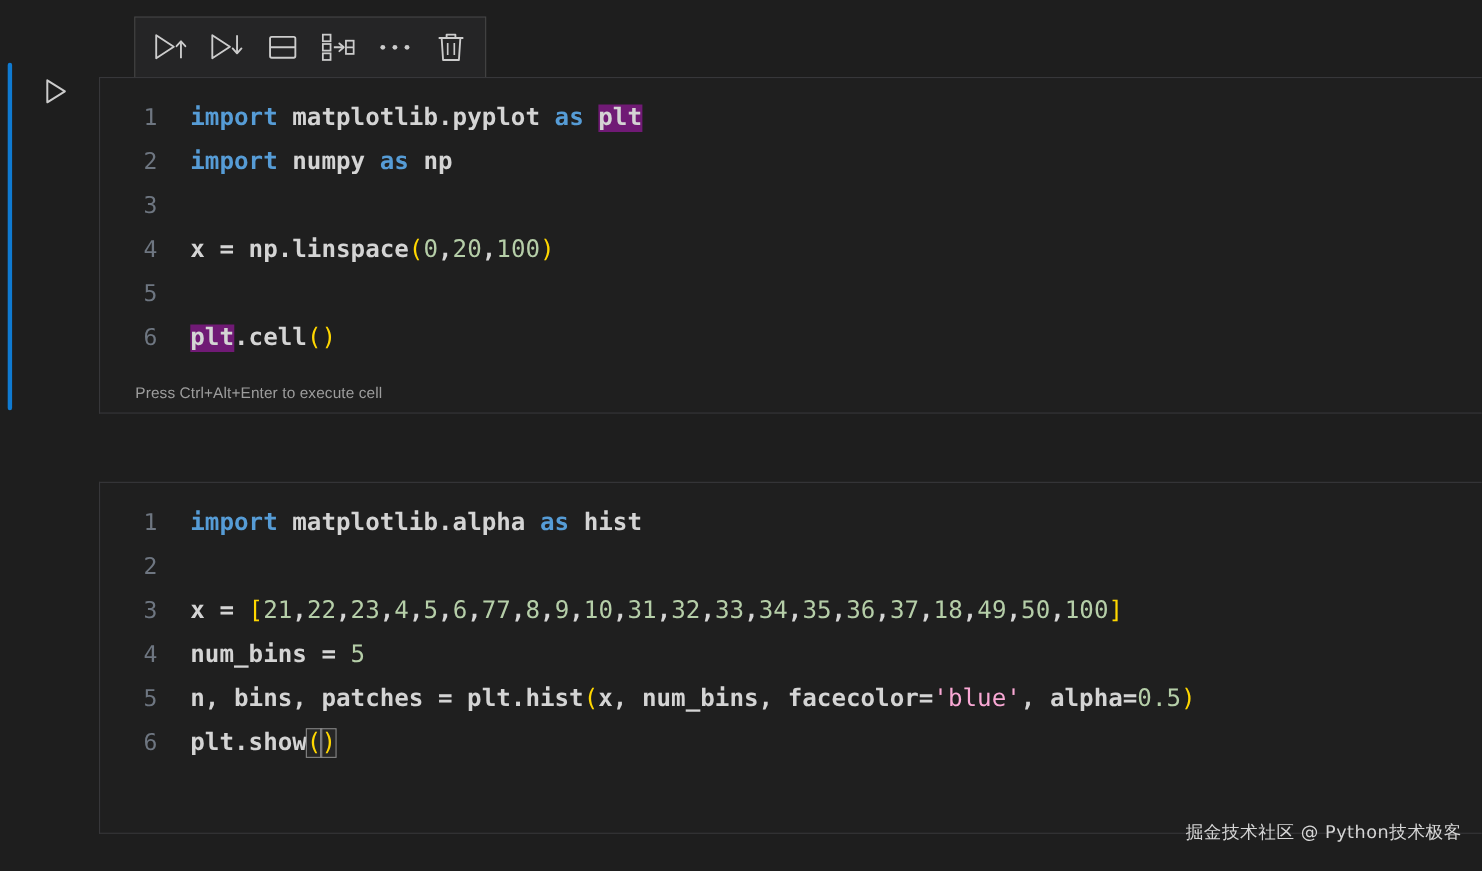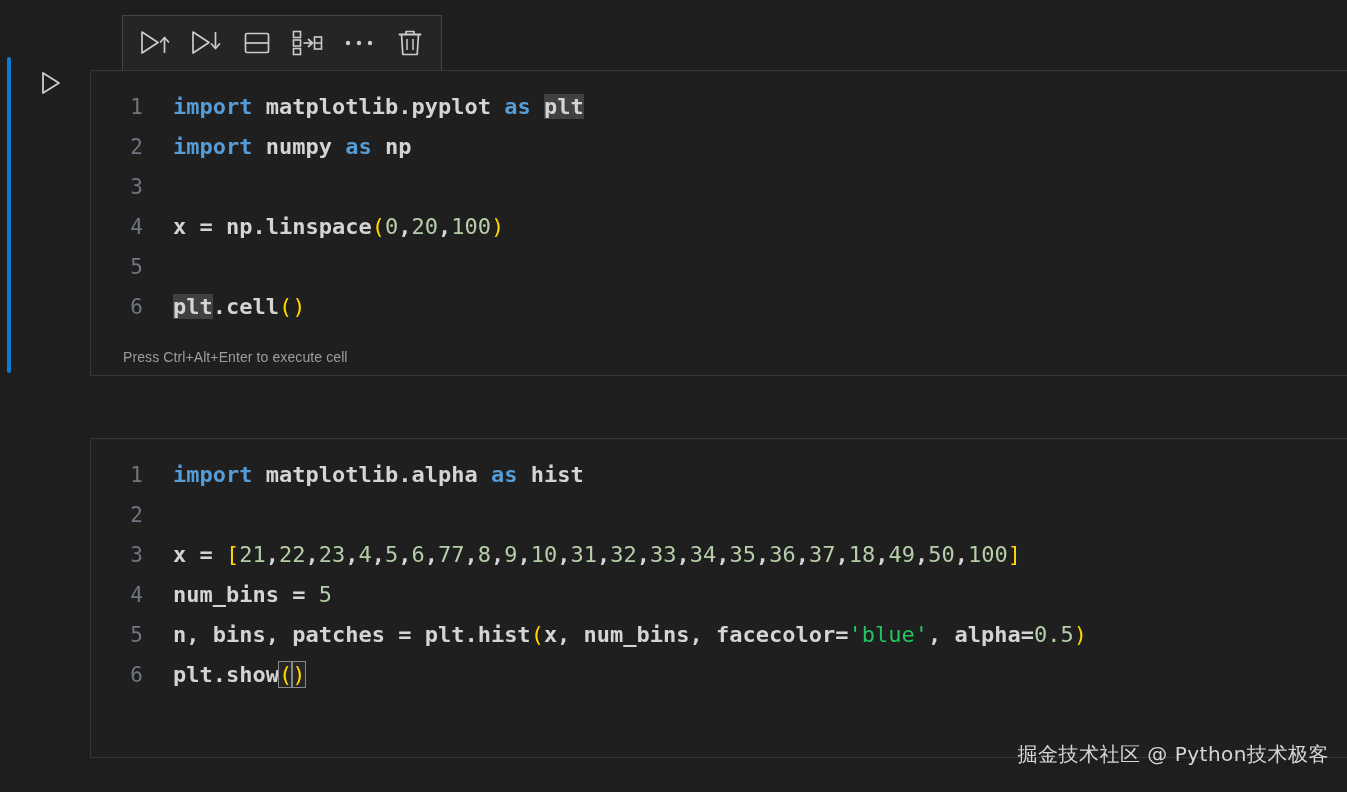--- a/index.html
+++ b/index.html
@@ -116,43 +116,43 @@
   }
   .code-text {
     padding-left: 30px;
     white-space: pre;
   }
 
   
   .tok-kw      { color: #569cd6; font-weight: bold; }
   .tok-plain   { color: #d4d4d4; font-weight: bold; }
   .tok-num     { color: #b5cea8; }
-  .tok-str     { color: #22c55e; }
+  .tok-str     { color: #f9a8d4; }
   .tok-b1      { color: #ffd700; }
   .tok-b2      { color: #da70d6; }
-  .tok-hl      { background: #404040; }
+  .tok-hl      { background: #701a75; }
   .tok-match   { outline: 1px solid #888888; background: rgba(255,255,255,0.03); }
 
   .exec-hint {
     position: absolute;
     left: 32px;
     bottom: 10px;
     font-family: Liberation Sans, sans-serif;
     font-size: 14px;
     color: #9d9d9d;
     letter-spacing: 0.1px;
   }
 
   
   .watermark {
     position: absolute;
     right: 18px;
     bottom: 24px;
     font-family: "DejaVu Sans", sans-serif;
-    font-size: 20px;
+    font-size: 16px;
     color: #d6d6d6;
     letter-spacing: 0.5px;
     white-space: nowrap;
   }
 </style>
 </head>
 <body>
 
 <div id="root">
 

